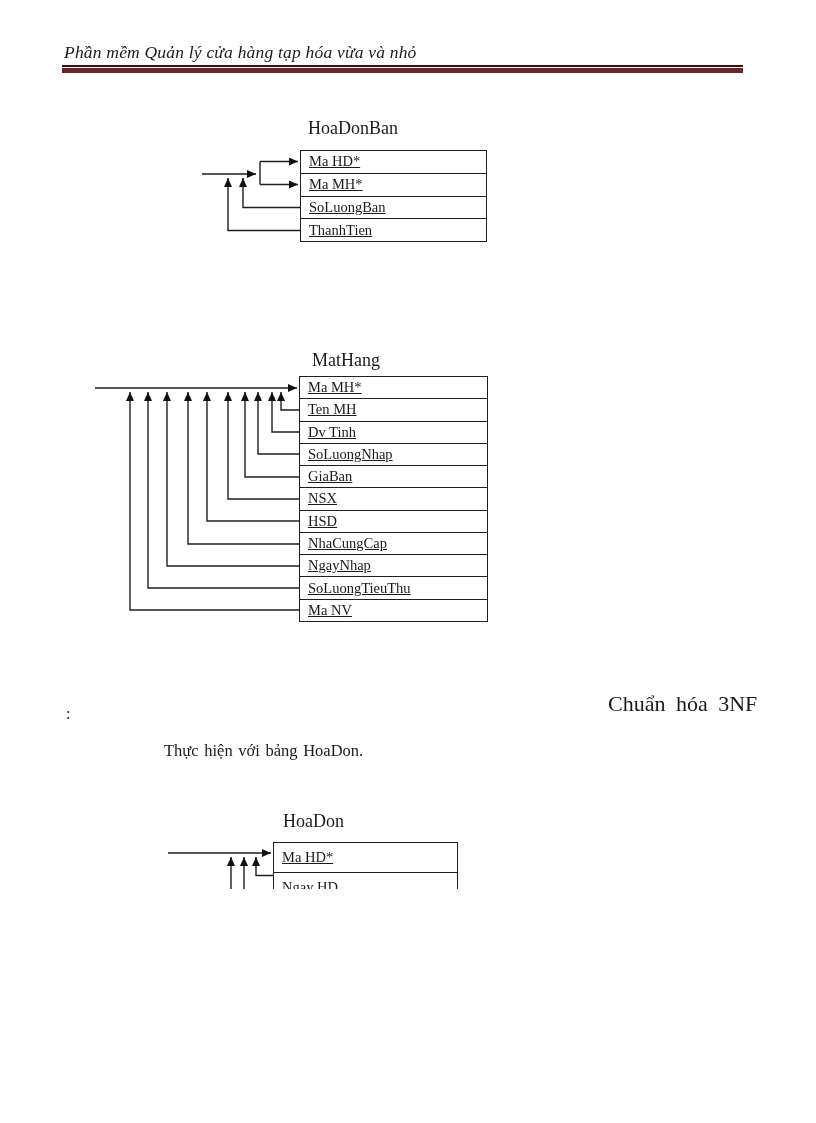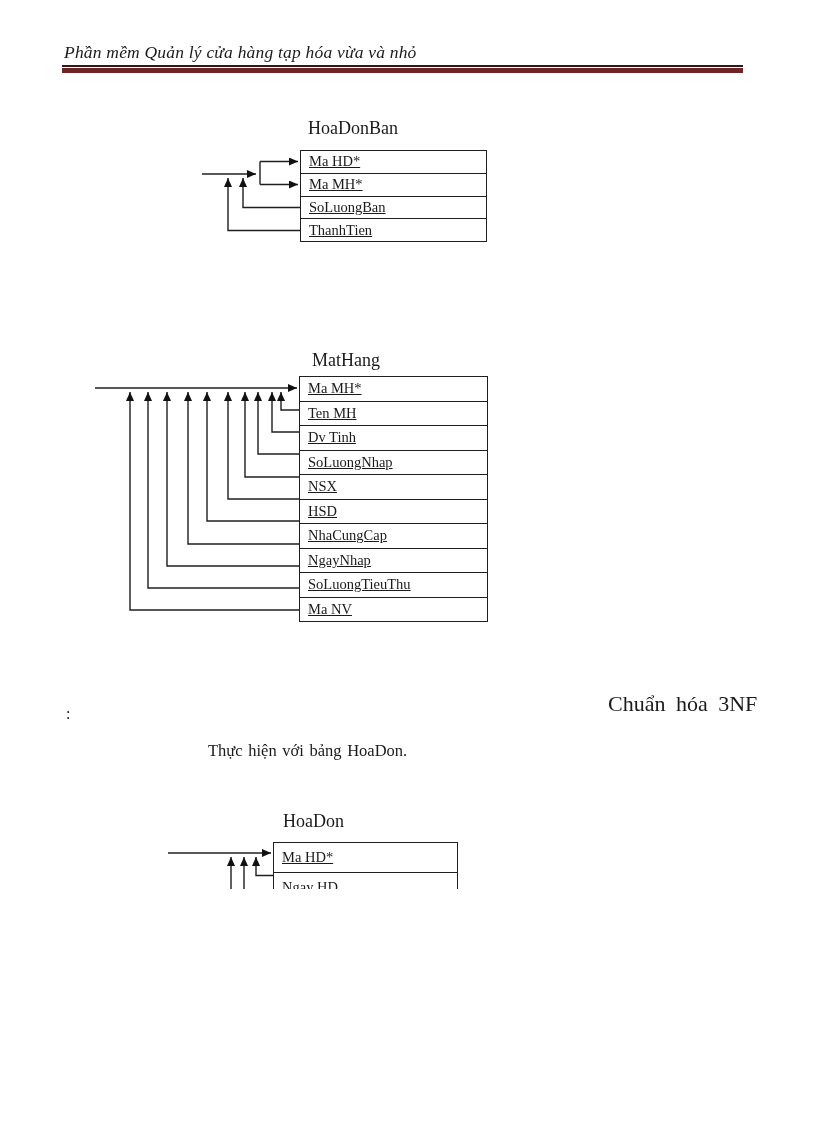--- a/index.html
+++ b/index.html
@@ -89,21 +89,20 @@
     top: 705px;
     font-size: 16px;
   }
   .txt-instruction {
     position: absolute;
     left: 164px;
     top: 741px;
     font-size: 16.5px;
     word-spacing: 1.5px;
     white-space: nowrap;
-    margin-left: 44px;
   }
 
   
   .page-number {
     position: absolute;
     left: 16px;
     top: 1035px;
     width: 816px;
     text-align: center;
     font-size: 14.5px;
@@ -136,20 +135,21 @@
     <div class="schema-row">SoLuongBan</div>
     <div class="schema-row">ThanhTien</div>
   </div>
 
   <div class="diagram-title" id="title-mathang">MatHang</div>
   <div class="schema-table" id="tbl-mathang">
     <div class="schema-row">Ma MH*</div>
     <div class="schema-row">Ten MH</div>
     <div class="schema-row">Dv Tinh</div>
     <div class="schema-row">SoLuongNhap</div>
+    <div class="schema-row">GiaBan</div>
     <div class="schema-row">NSX</div>
     <div class="schema-row">HSD</div>
     <div class="schema-row">NhaCungCap</div>
     <div class="schema-row">NgayNhap</div>
     <div class="schema-row">SoLuongTieuThu</div>
     <div class="schema-row">Ma NV</div>
   </div>
 
   <div class="diagram-title" id="title-hoadon">HoaDon</div>
   <div class="schema-table" id="tbl-hoadon">

